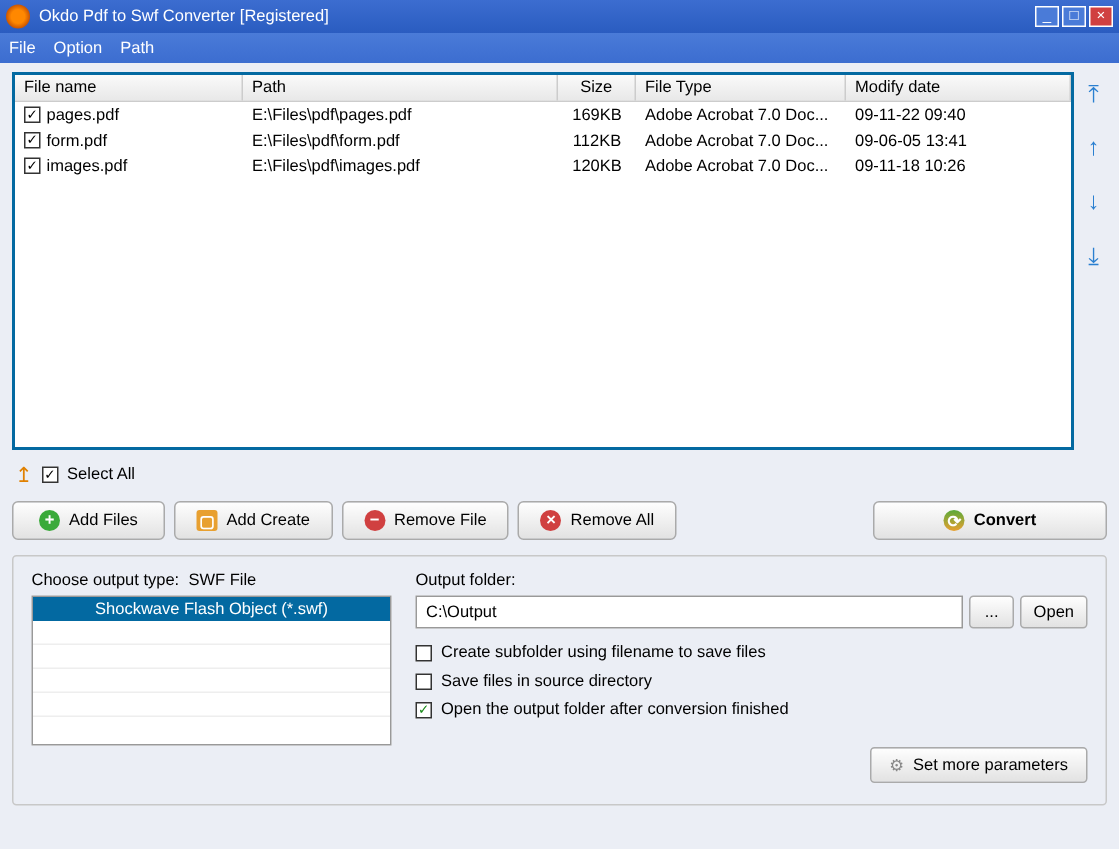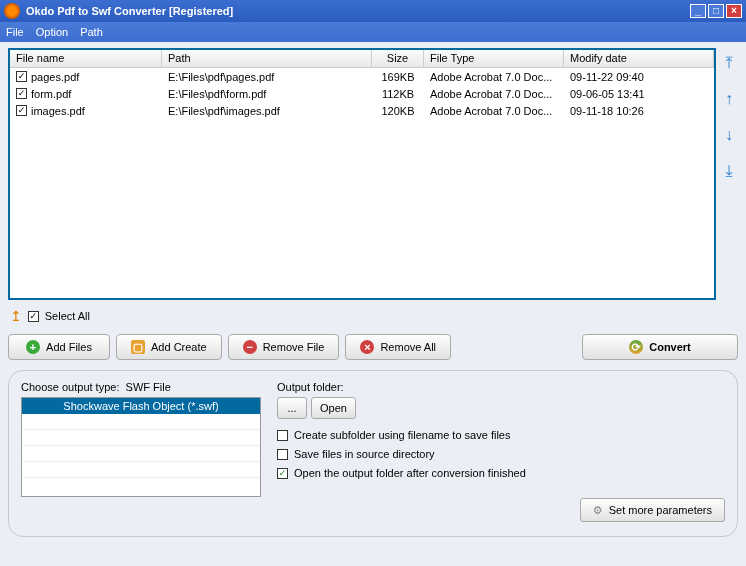--- a/index.html
+++ b/index.html
@@ -1,18 +1,18 @@
 <!DOCTYPE html>
 <html><head>
 <meta charset="utf-8">
 <style>
 * { box-sizing: border-box; margin: 0; padding: 0; font-family: Tahoma, sans-serif; font-size: 11px; }
 body { background: #ebeef5; width: 746px; height: 566px; overflow: hidden; }
 
-.titlebar { height: 22px; background: linear-gradient(#3c6dd0, #2a5cc0); display: flex; align-items: center; padding: 0 4px; color: #fff; font-weight: bold; }
+.titlebar { height: 22px; background: linear-gradient(#3c6dd0, #2a5cc0); display: flex; align-items: center; padding: 0 4px; color: #fff; font-weight: normal; }
 .titlebar .logo { width: 16px; height: 16px; background: radial-gradient(circle, #ff8800 40%, #cc5500 70%); border-radius: 50%; margin-right: 6px; }
 .titlebar .spacer { flex: 1; }
 .titlebar .ctrl { width: 16px; height: 14px; margin-left: 2px; border: 1px solid #fff; background: #4a7bd8; display: flex; align-items: center; justify-content: center; cursor: pointer; font-size: 10px; line-height: 1; }
 .titlebar .ctrl.close { background: #d04040; }
 
 .menubar { height: 20px; background: linear-gradient(#4a7bd8, #3c6dd0); display: flex; align-items: center; padding: 0 6px; color: #fff; gap: 12px; }
 .menubar span { cursor: pointer; }
 
 .main { padding: 6px 8px; }
 
@@ -40,21 +40,21 @@
 
 .btn-row { display: flex; gap: 6px; margin-bottom: 10px; }
 .btn { height: 26px; background: linear-gradient(#fefefe, #e2e2e2); border: 1px solid #aaa; border-radius: 4px; display: flex; align-items: center; justify-content: center; gap: 6px; padding: 0 14px; cursor: pointer; min-width: 102px; }
 .btn.big { min-width: 156px; font-weight: bold; }
 .ico { width: 14px; height: 14px; border-radius: 50%; display: inline-flex; align-items: center; justify-content: center; color: #fff; font-size: 11px; font-weight: bold; }
 .ico.add { background: #3aaa3a; }
 .ico.folder { background: #e8a030; border-radius: 2px; }
 .ico.remove { background: #d04040; }
 .ico.convert { background: linear-gradient(#5aaa3a, #e8a030); }
 
-.bottom { display: flex; gap: 16px; border: 1px solid #c8c8c8; border-radius: 15px; padding: 10px 12px 14px; background: #ebeef5; }
+.bottom { display: flex; gap: 16px; border: 1px solid #c8c8c8; border-radius: 3px; padding: 10px 12px 14px; background: #ebeef5; }
 .left-panel { width: 240px; }
 .right-panel { flex: 1; }
 
 .typelist { background: #fff; border: 1px solid #999; height: 100px; margin-top: 4px; }
 .typelist .sel { background: #0369a1; color: #fff; padding: 2px 4px; text-align: center; }
 .typelist .row { height: 16px; border-bottom: 1px solid #eee; }
 
 .outrow { display: flex; gap: 4px; align-items: center; margin-top: 4px; margin-bottom: 10px; }
 .outinput { flex: 1; border: 1px solid #999; background: #fff; height: 22px; padding: 0 6px; }
 .smallbtn { height: 22px; min-width: 30px; padding: 0 8px; border: 1px solid #aaa; background: linear-gradient(#fefefe, #e2e2e2); border-radius: 3px; cursor: pointer; }
@@ -171,20 +171,21 @@
         <div class="sel">Shockwave Flash Object (*.swf)</div>
         <div class="row"></div>
           <div class="row"></div>
           <div class="row"></div>
           <div class="row"></div>
       </div>
     </div>
     <div class="right-panel">
       <div>Output folder:</div>
       <div class="outrow">
+        <input class="outinput" value="C:\Output" style="">
         <button class="smallbtn">...</button>
         <button class="smallbtn">Open</button>
       </div>
       <div class="checkrow">
           <span class="chk"></span>
           <span>Create subfolder using filename to save files</span>
         </div>
       <div class="checkrow">
           <span class="chk"></span>
           <span>Save files in source directory</span>

